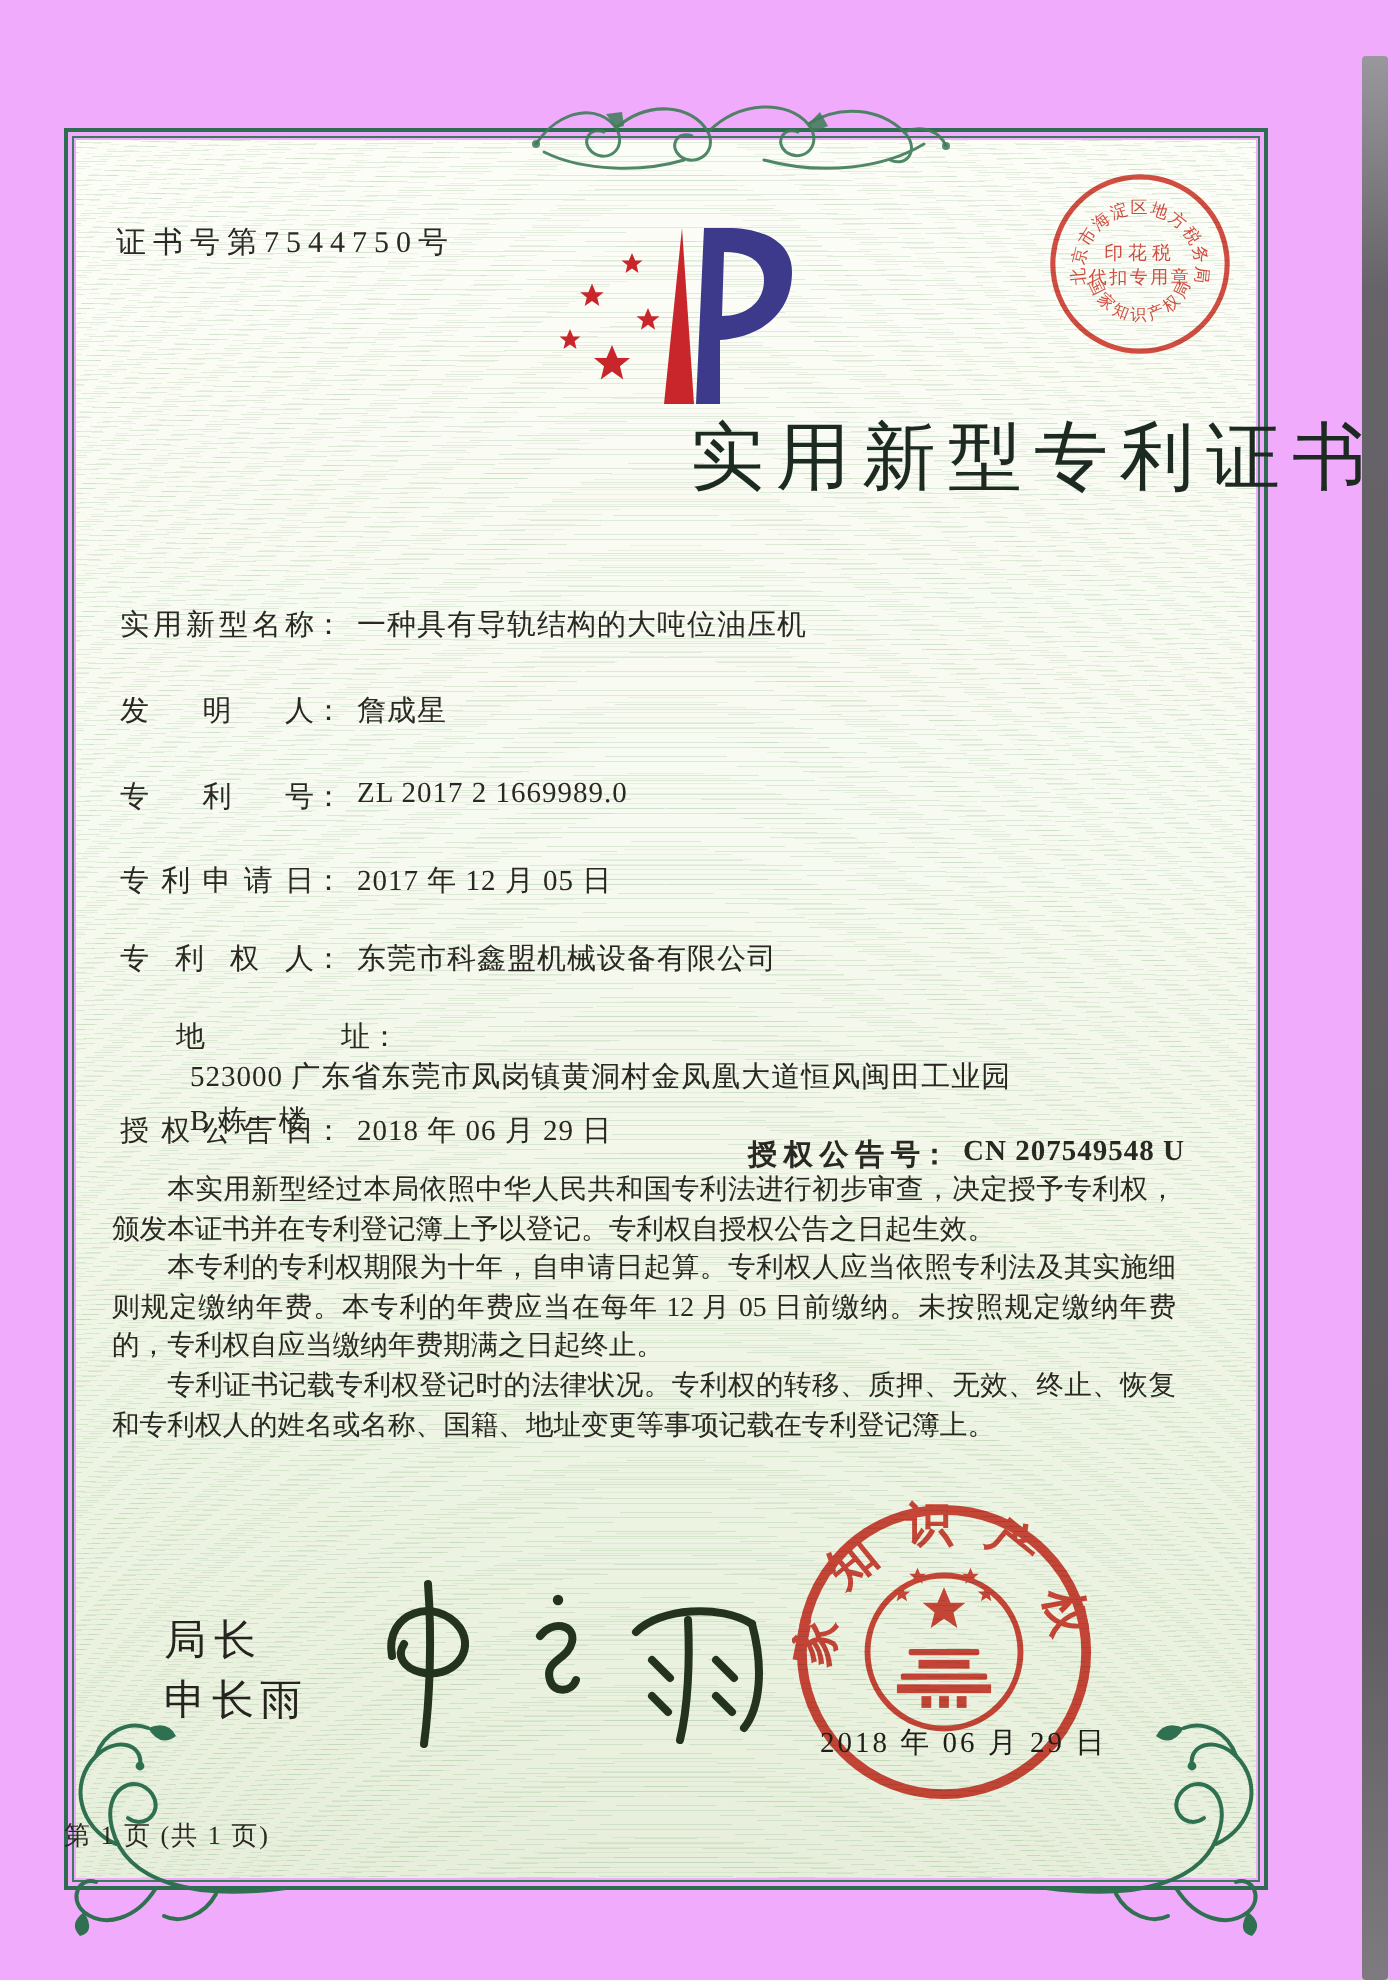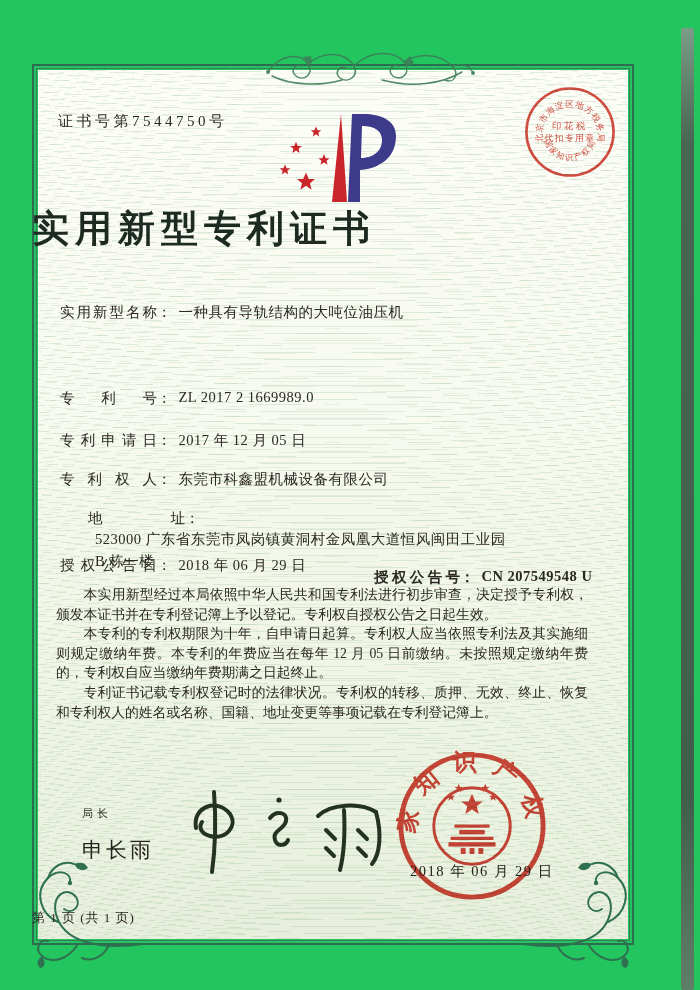--- a/index.html
+++ b/index.html
@@ -1,21 +1,21 @@
 <!DOCTYPE html>
 <html><head>
 <meta charset="utf-8">
 <style>
   * { margin:0; padding:0; box-sizing:border-box; }
   html,body { background:#ffffff; }
   body { font-family:"Liberation Serif","DejaVu Serif",serif; }
 
   .paper {
     position:relative; width:700px; height:990px; margin:0 auto;
-    background:#22c55e; overflow:hidden; color:#27251f;
+    background:#f0abfc; overflow:hidden; color:#27251f;
   }
 
   
   .scan-strip { position:absolute; top:28px; right:6px; width:13px; height:962px;
     background:linear-gradient(180deg,#8a948c 0%,#4e564f 12%,#454d46 80%,#6a726a 100%);
     border-radius:2px; opacity:.85; }
 
   
   .frame { position:absolute; left:32px; top:64px; width:602px; height:881px;
     border:2.5px solid #2e6b50; }
@@ -28,36 +28,36 @@
       repeating-radial-gradient(1500px 380px at 50% -35%, rgba(110,165,110,.12) 0 1px, rgba(0,0,0,0) 1px 10px),
       linear-gradient(180deg,#fcfdf7 0%,#f7faf0 40%,#eef4e3 75%,#e7efdc 100%);
   }
 
   .ornament { position:absolute; pointer-events:none; }
 
   .cert-no { position:absolute; left:58px; top:112px; font-size:15px; letter-spacing:3.5px; color:#2b2923; }
 
   .logo { position:absolute; left:272px; top:110px; }
 
-  .title { position:absolute; left:32px; top:204px; width:657px; text-align:left;
-    font-size:37px; font-weight:bold; letter-spacing:6px; color:#1d2a22; }
+  .title { position:absolute; left:32px; top:204px; width:657px; text-align:right;
+    font-size:37px; font-weight:normal; letter-spacing:6px; color:#1d2a22; }
 
   .frow { position:absolute; left:60px; width:530px; font-size:14.5px; color:#2a2822; }
   .flabel { display:inline-block; width:97px; text-align:justify; text-align-last:justify; vertical-align:top; }
   .fcolon { display:inline-block; vertical-align:top; }
   .fvalue { display:inline-block; margin-left:7px; vertical-align:top; letter-spacing:.5px; }
   .fvalue.addr { width:414px; line-height:22px; }
   .fpair2 { position:absolute; left:314px; top:12px; white-space:nowrap;font-weight:bold; }
   .fpair2 .flabel { width:86px; }
 
   .paras { position:absolute; left:56px; top:585px; width:532px; font-size:13.8px;
     line-height:19.6px; text-align:justify; color:#2a2822; }
   .paras p { text-indent:2em; }
 
-  .officer-title { position:absolute; left:82px; top:806px; font-size:11px; letter-spacing:4px; color:#26241e; }
+  .officer-title { position:absolute; left:82px; top:806px; font-size:21px; letter-spacing:4px; color:#26241e; }
   .officer-name  { position:absolute; left:82px; top:836px; font-size:21px; letter-spacing:3px; color:#26241e; }
 
   .signature { position:absolute; left:178px; top:788px; }
 
   .big-seal { position:absolute; left:396px; top:750px; mix-blend-mode:multiply; opacity:.93; }
   .seal-date { position:absolute; left:410px; top:862px; font-size:14.5px; letter-spacing:1.5px; color:#1f1d18; }
 
   .tax-stamp { position:absolute; left:523px; top:85px; mix-blend-mode:multiply; opacity:.9; }
 
   .footer { position:absolute; left:32px; top:909px; width:602px; text-align:left;
@@ -154,20 +154,23 @@
     <text x="55" y="52" text-anchor="middle" font-size="11" letter-spacing="3" fill="#d23a2e">印花税</text>
     <text x="55" y="66" text-anchor="middle" font-size="10.5" letter-spacing="1.5" fill="#d23a2e">代扣专用章</text>
   </svg>
 
   <div class="title">实用新型专利证书</div>
 
   <div class="frow" style="top:303px;">
     <span class="flabel">实用新型名称</span><span class="fcolon">：</span><span class="fvalue">一种具有导轨结构的大吨位油压机</span>
   </div>
 
+  <div class="frow" style="top:346px;">
+    <span class="flabel">发明人</span><span class="fcolon">：</span><span class="fvalue">詹成星</span>
+  </div>
 
   <div class="frow" style="top:389px;">
     <span class="flabel">专利号</span><span class="fcolon">：</span><span class="fvalue">ZL 2017 2 1669989.0</span>
   </div>
 
   <div class="frow" style="top:431px;">
     <span class="flabel">专利申请日</span><span class="fcolon">：</span><span class="fvalue">2017 年 12 月 05 日</span>
   </div>
 
   <div class="frow" style="top:470px;">

